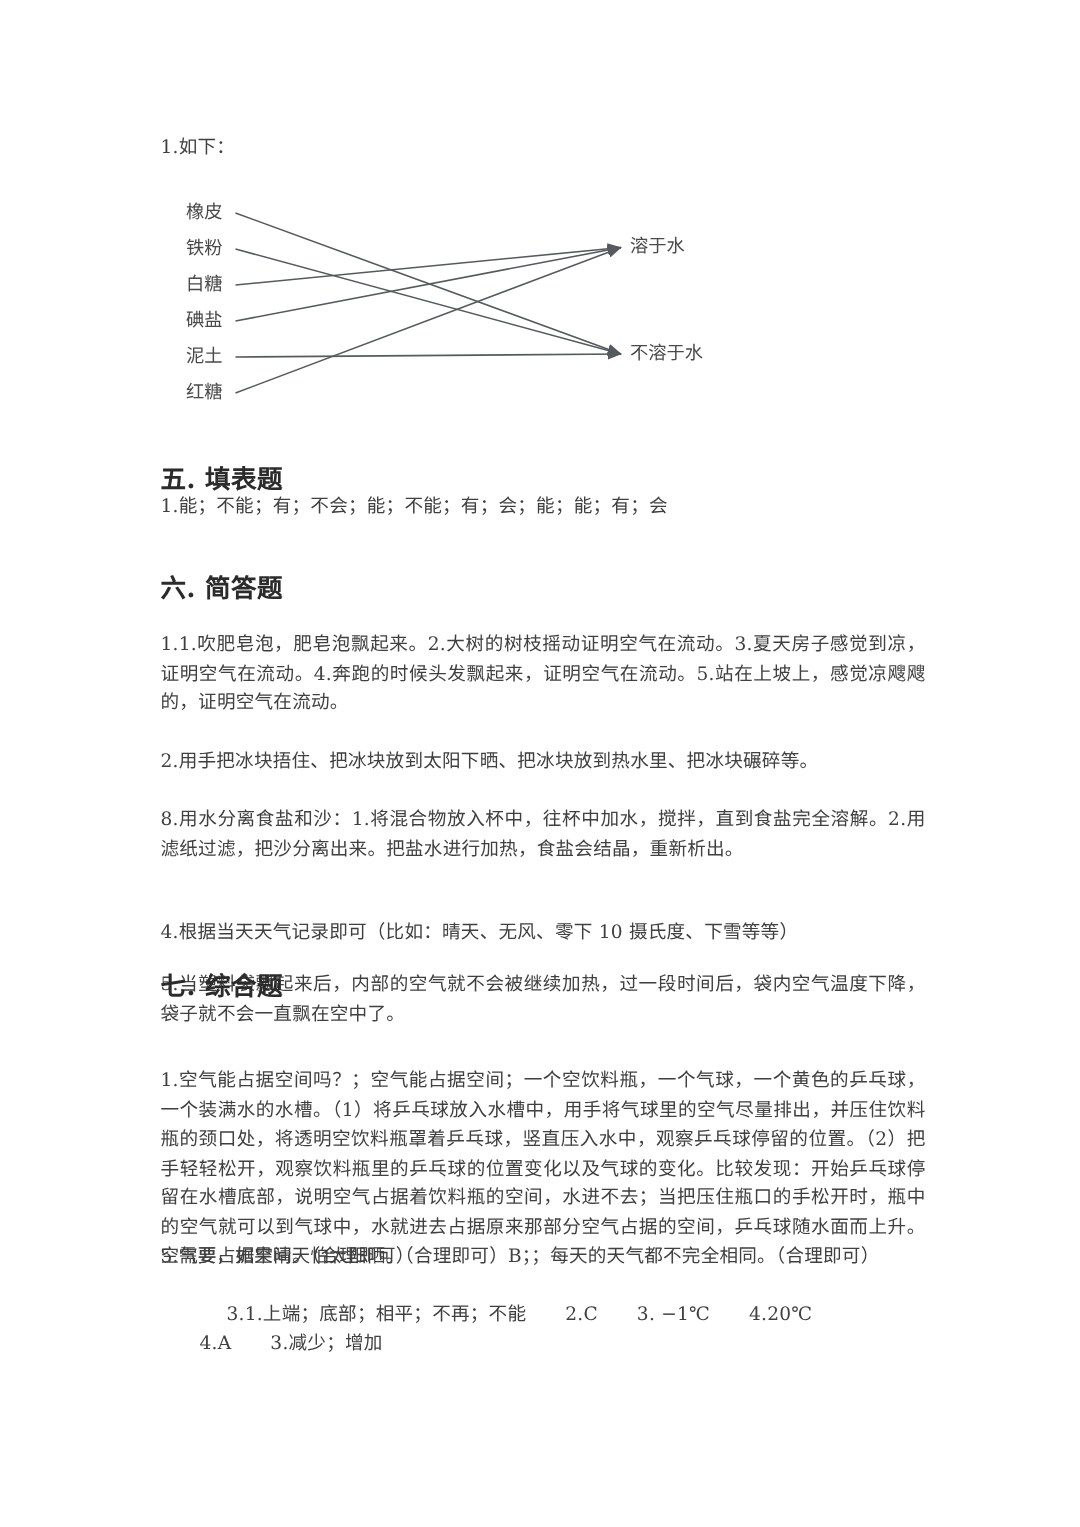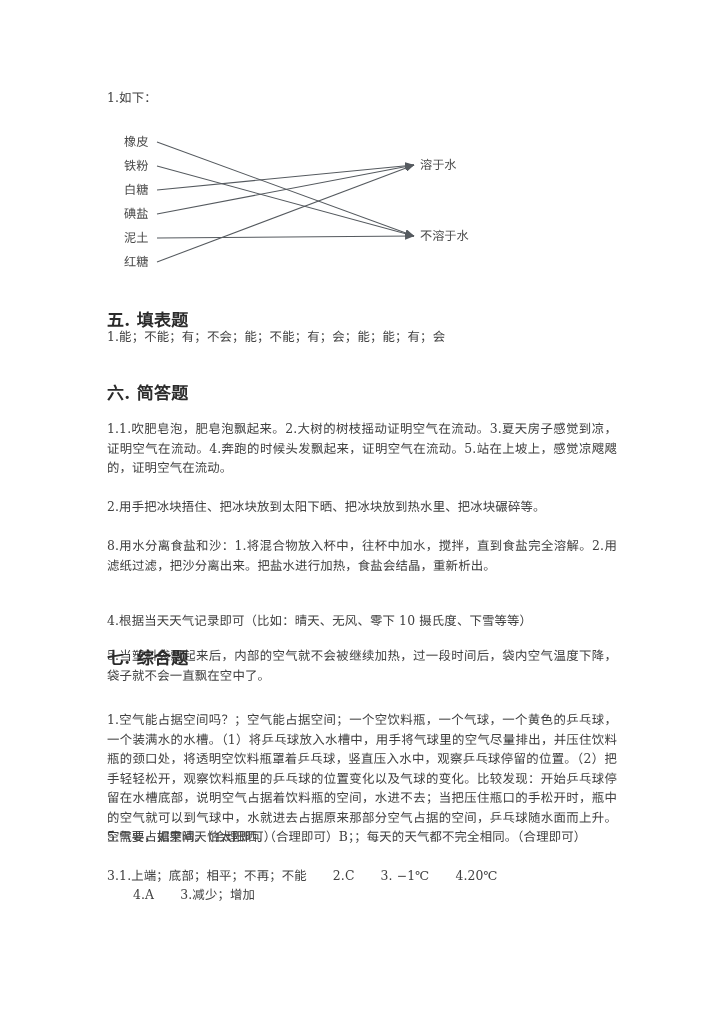--- a/index.html
+++ b/index.html
@@ -154,21 +154,21 @@
     <div class="row" style="top:648px;">
       <p class="section-head">七. 综合题</p>
     </div>
     <div class="row" style="top:710px;">
       <p class="para">1.空气能占据空间吗？；空气能占据空间；一个空饮料瓶，一个气球，一个黄色的乒乓球，一个装满水的水槽。（1）将乒乓球放入水槽中，用手将气球里的空气尽量排出，并压住饮料瓶的颈口处，将透明空饮料瓶罩着乒乓球，竖直压入水中，观察乒乓球停留的位置。（2）把手轻轻松开，观察饮料瓶里的乒乓球的位置变化以及气球的变化。比较发现：开始乒乓球停留在水槽底部，说明空气占据着饮料瓶的空间，水进不去；当把压住瓶口的手松开时，瓶中的空气就可以到气球中，水就进去占据原来那部分空气占据的空间，乒乓球随水面而上升。空气要占据空间。（合理即可）</p>
     </div>
     <div class="row" style="top:827px;">
       <p class="para">5.需要，如果晴天怕太阳晒。（合理即可）B；；每天的天气都不完全相同。（合理即可）</p>
     </div>
 
-    <div class="row" style="top:866px;">
+    <div class="row" style="top:866px;margin-left:44px;">
       <p class="para nowrap">
         <span>3.1.上端；底部；相平；不再；不能</span><span class="indent"></span><span>2.C</span><span class="indent"></span><span>3. −1℃</span><span class="indent"></span><span>4.20℃</span>
       </p>
     </div>
     <div class="row" style="top:885px;">
       <p class="para nowrap">
         <span class="indent"></span><span>4.A</span><span class="indent"></span><span>3.减少；增加</span>
       </p>
     </div>
 

